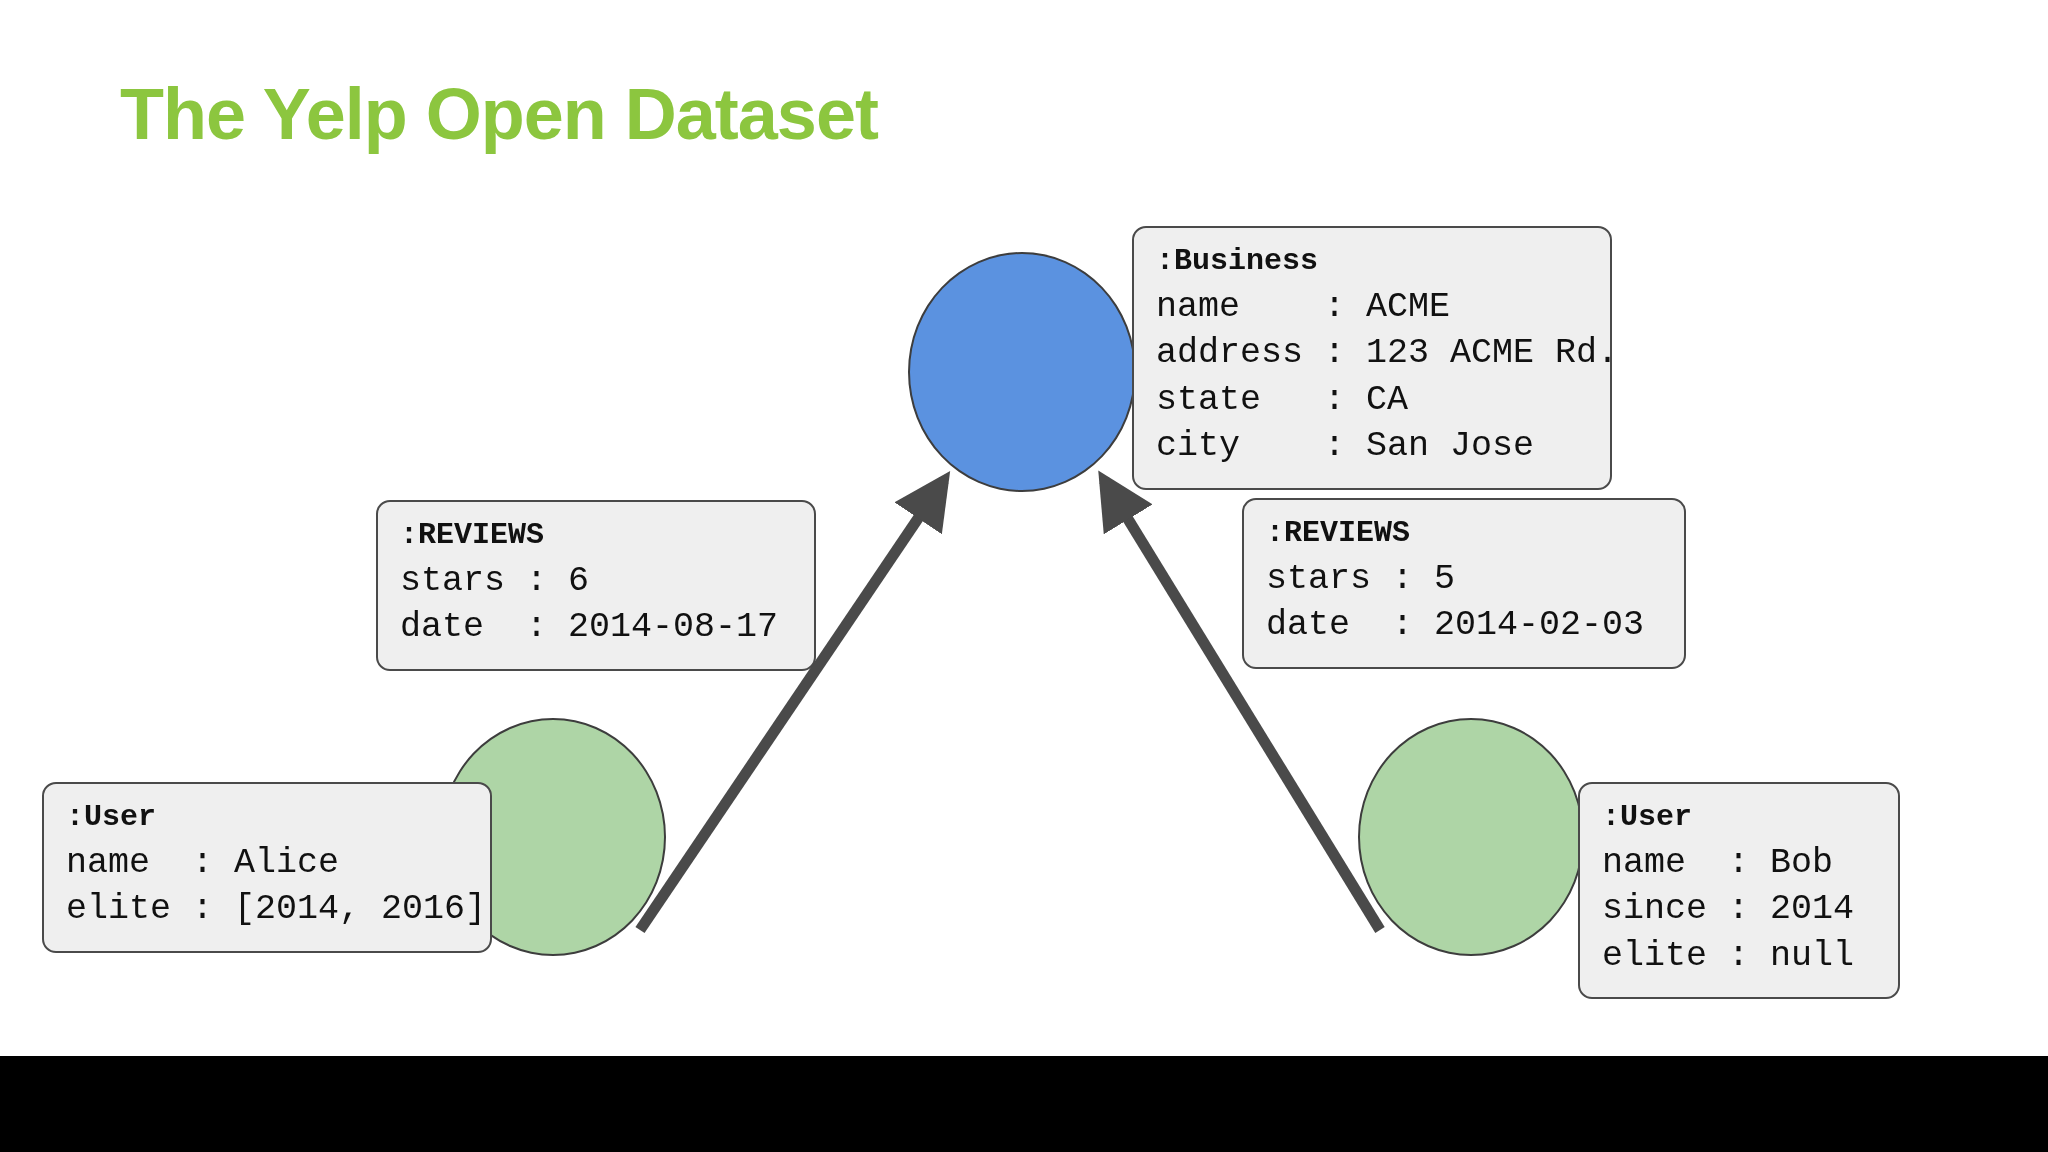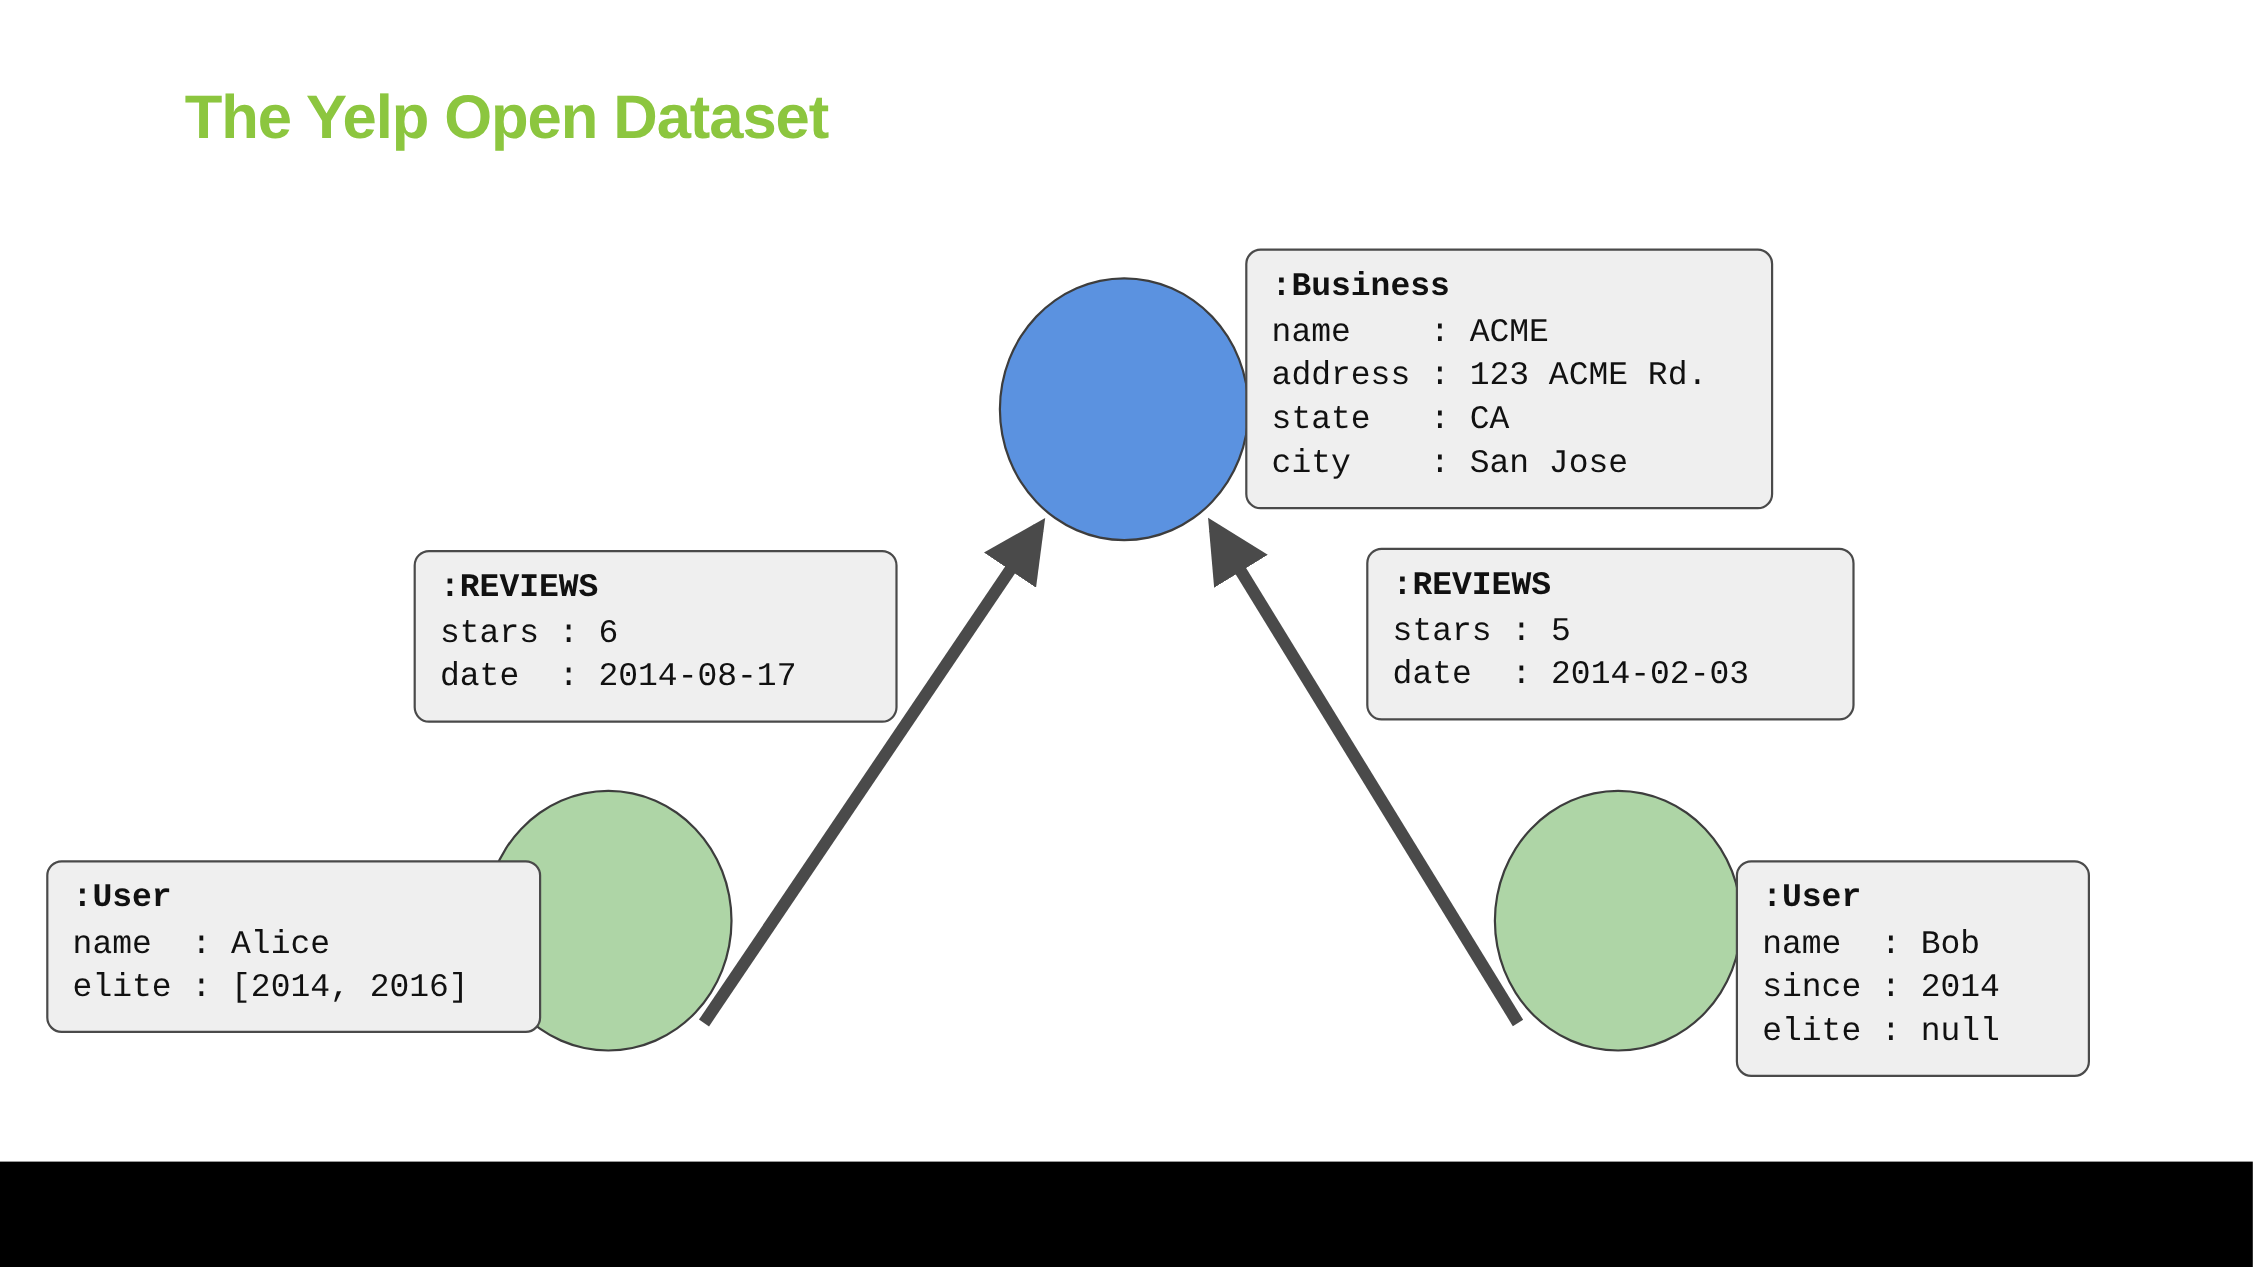--- a/index.html
+++ b/index.html
@@ -4,22 +4,22 @@
 <style>
   html,body{margin:0;padding:0;background:#fff;}
   body{width:2048px;height:1152px;position:relative;overflow:hidden;
        font-family:"Liberation Sans",sans-serif;}
   .slide{position:absolute;inset:0;background:#ffffff;}
 
   
   #slide-title{
     position:absolute;left:120px;top:78px;
     font-family:"Liberation Sans",sans-serif;
-    font-size:56px;font-weight:700;letter-spacing:-1px;
-    color:#8CC63F;white-space:nowrap;line-height:1;margin-left:48px;
+    font-size:72px;font-weight:700;letter-spacing:-1px;
+    color:#8CC63F;white-space:nowrap;line-height:1;
   }
 
   
   #graph-canvas{position:absolute;left:0;top:0;width:2048px;height:1056px;}
   #graph-edges{position:absolute;left:0;top:0;width:2048px;height:1056px;}
 
   
   .node-circle{position:absolute;border:2.5px solid #3d3d3d;border-radius:50%;}
   #node-business{left:908px;top:252px;width:224px;height:236px;background:#5B92E0;}
   #node-user-alice{left:440px;top:718px;width:222px;height:234px;background:#AED5A6;}
@@ -31,21 +31,21 @@
     border-radius:14px;padding:14px 22px 18px 22px;
     font-family:"Liberation Mono","DejaVu Sans Mono",monospace;
     box-sizing:border-box;
   }
   .card-label{
     font-weight:700;font-size:30px;color:#111;line-height:1.32;
     white-space:pre;letter-spacing:0px;
   }
   .card-props{margin-top:2px;}
   .prop-row{
-    font-size:30px;color:#111;line-height:1.33;white-space:pre;
+    font-size:35px;color:#111;line-height:1.33;white-space:pre;
     letter-spacing:0px;display:block;
   }
 
   #card-business{left:1132px;top:226px;width:480px;}
   #card-reviews-left{left:376px;top:500px;width:440px;}
   #card-reviews-right{left:1242px;top:498px;width:444px;}
   #card-user-alice{left:42px;top:782px;width:450px;}
   #card-user-bob{left:1578px;top:782px;width:322px;}
 
   

